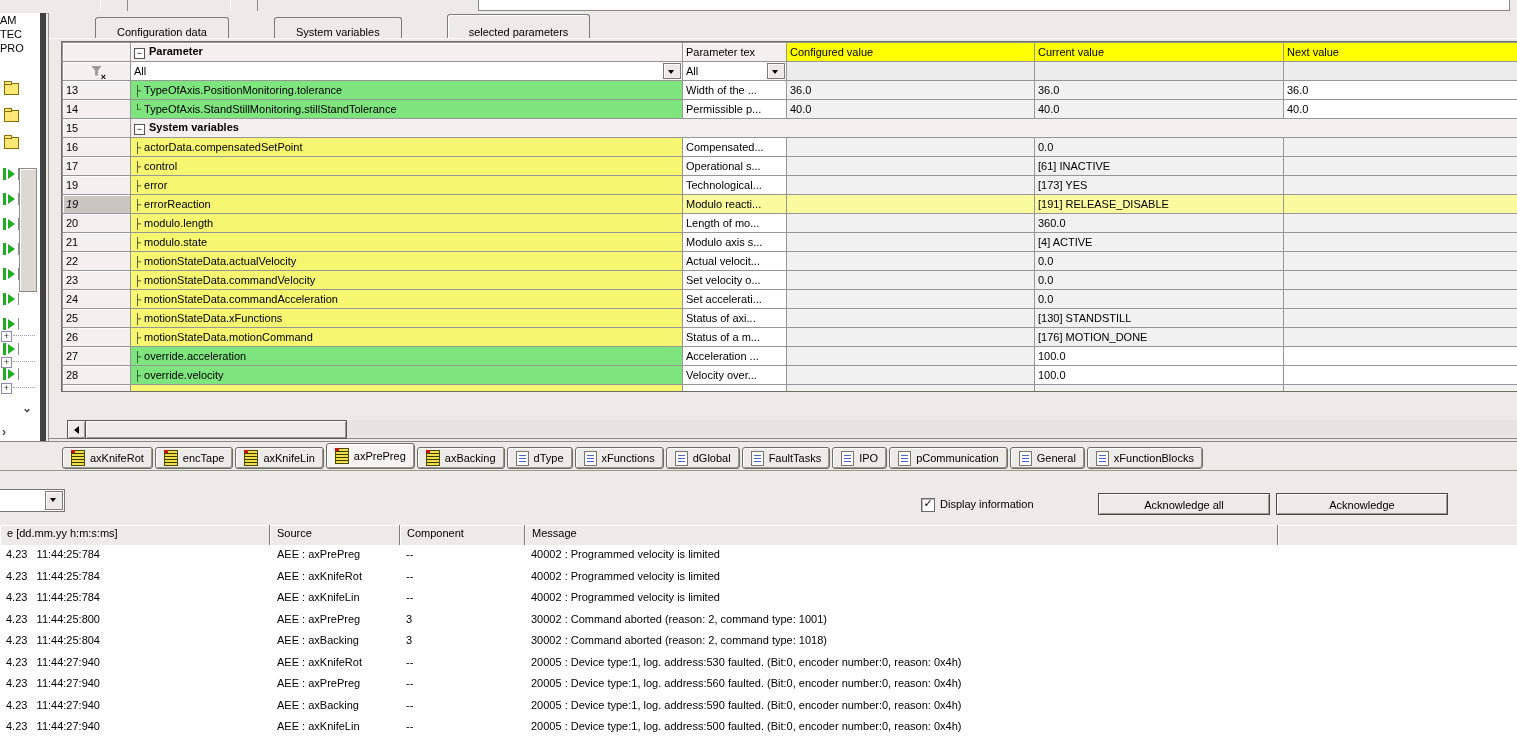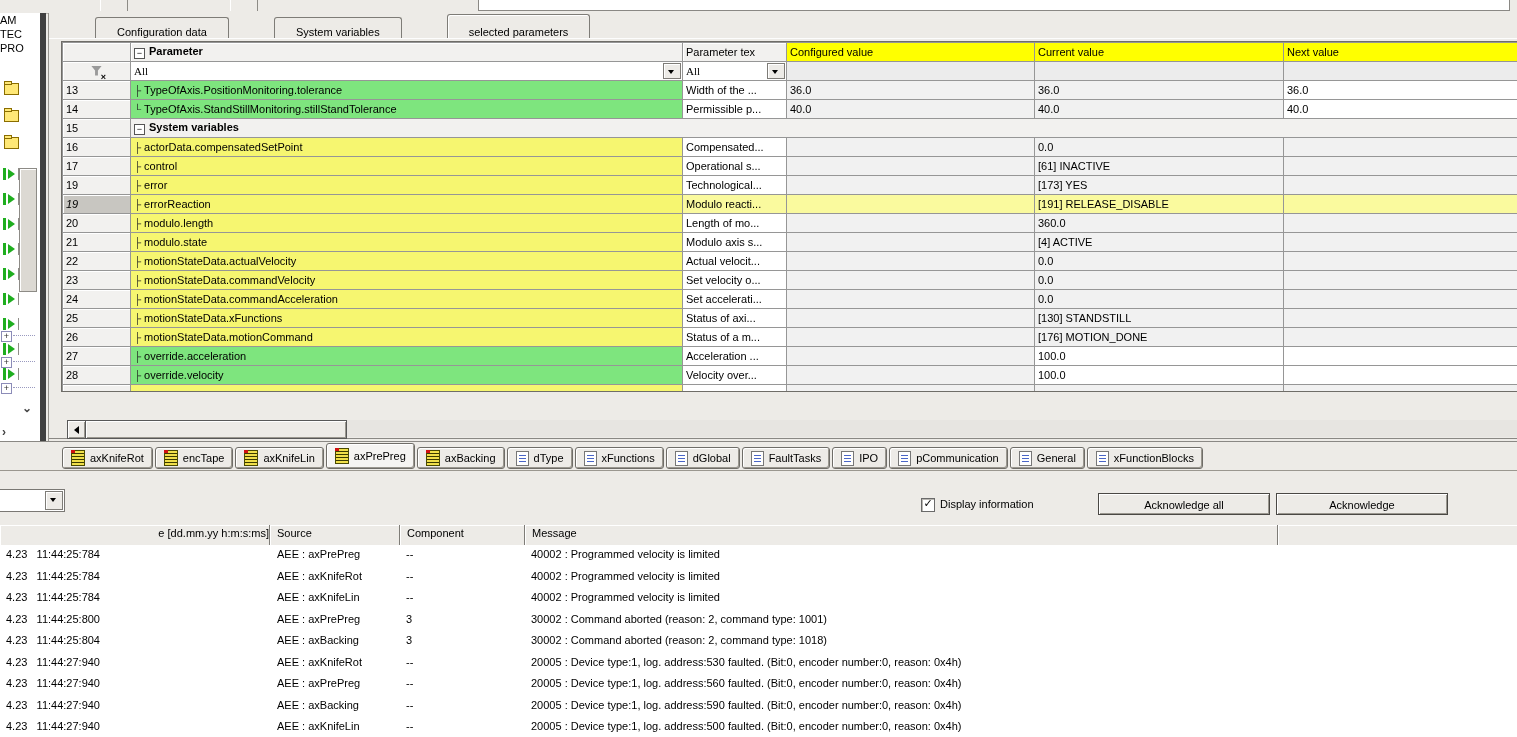--- a/index.html
+++ b/index.html
@@ -59,21 +59,21 @@
   tr.k-sysvar .c-param{background:var(--yellow);}
   tr.next-white .c-next{background:#fff;}
   tr.curr-white .c-curr{background:#fff;}
   tr.sel .c-text, tr.sel .c-conf, tr.sel .c-curr, tr.sel .c-next{background:var(--sel);}
   tr.sel .c-num{background:#c8c6c1;font-style:italic;}
   .glyph{color:#222; font-size:10px; margin-right:3px;}
   .collapse-box{display:inline-block; width:9px; height:9px; border:1px solid #555; background:#fff;
                 font-size:9px; line-height:8px; text-align:center; vertical-align:-1px; margin-right:4px;}
   .c-group{background:var(--hdr); font-weight:bold;}
   .filter td{height:18px;}
-  .f-param,.f-text{background:#fff; position:relative; padding-right:18px;font-family:Liberation Serif, serif;}
+  .f-param,.f-text{background:#fff; position:relative; padding-right:18px;}
   .f-gray{background:#ececec;}
   .fbtn{position:absolute; right:1px; top:1px; bottom:1px; width:16px; background:var(--btnface);
         border:1px solid #7e7c77; box-shadow:inset 1px 1px 0 #fff;}
   .fbtn::after{content:''; position:absolute; left:4px; top:6px; border-top:4px solid #000;
                border-left:3.5px solid transparent; border-right:3.5px solid transparent;}
   .funnel{position:relative; width:11px; height:11px; margin:0 auto;}
   .funnel::before{content:''; position:absolute; left:0; top:0; width:11px; height:10px; background:#9a9a9a;
                   clip-path:polygon(0 0,100% 0,63% 50%,63% 100%,37% 100%,37% 50%);}
   .funnel::after{content:'\00d7'; position:absolute; right:-4px; bottom:-5px; font-size:9px; font-weight:bold; color:#000;}
   
@@ -427,21 +427,21 @@
   <div class="bottom">
     <div class="combo">
         <span class="fbtn"></span>
       </div>
     <div class="cb checked" id="disp-info-cb"></div>
     <div class="cblabel">Display information</div>
     <button class="ackbtn" style="left:1098px">Acknowledge all</button>
     <button class="ackbtn" style="left:1276px">Acknowledge</button>
 
     <div class="ahdr">
-      <div class="ahcell" style="left:0; width:262px;text-align:right;">e [dd.mm.yy  h:m:s:ms]</div>
+      <div class="ahcell" style="left:0; width:262px;">e [dd.mm.yy  h:m:s:ms]</div>
       <div class="ahcell" style="left:270px; width:122px;">Source</div>
       <div class="ahcell" style="left:400px; width:117px;">Component</div>
       <div class="ahcell" style="left:525px; width:745px;">Message</div>
       <div class="ahcell" style="left:1278px; width:239px;"></div>
     </div>
     <div class="alist" id="alarm-rows">
         <div class="arow">
     <span class="a-time">4.23   11:44:25:784</span>
     <span class="a-src">AEE : axPrePreg</span>
     <span class="a-comp">--</span>

